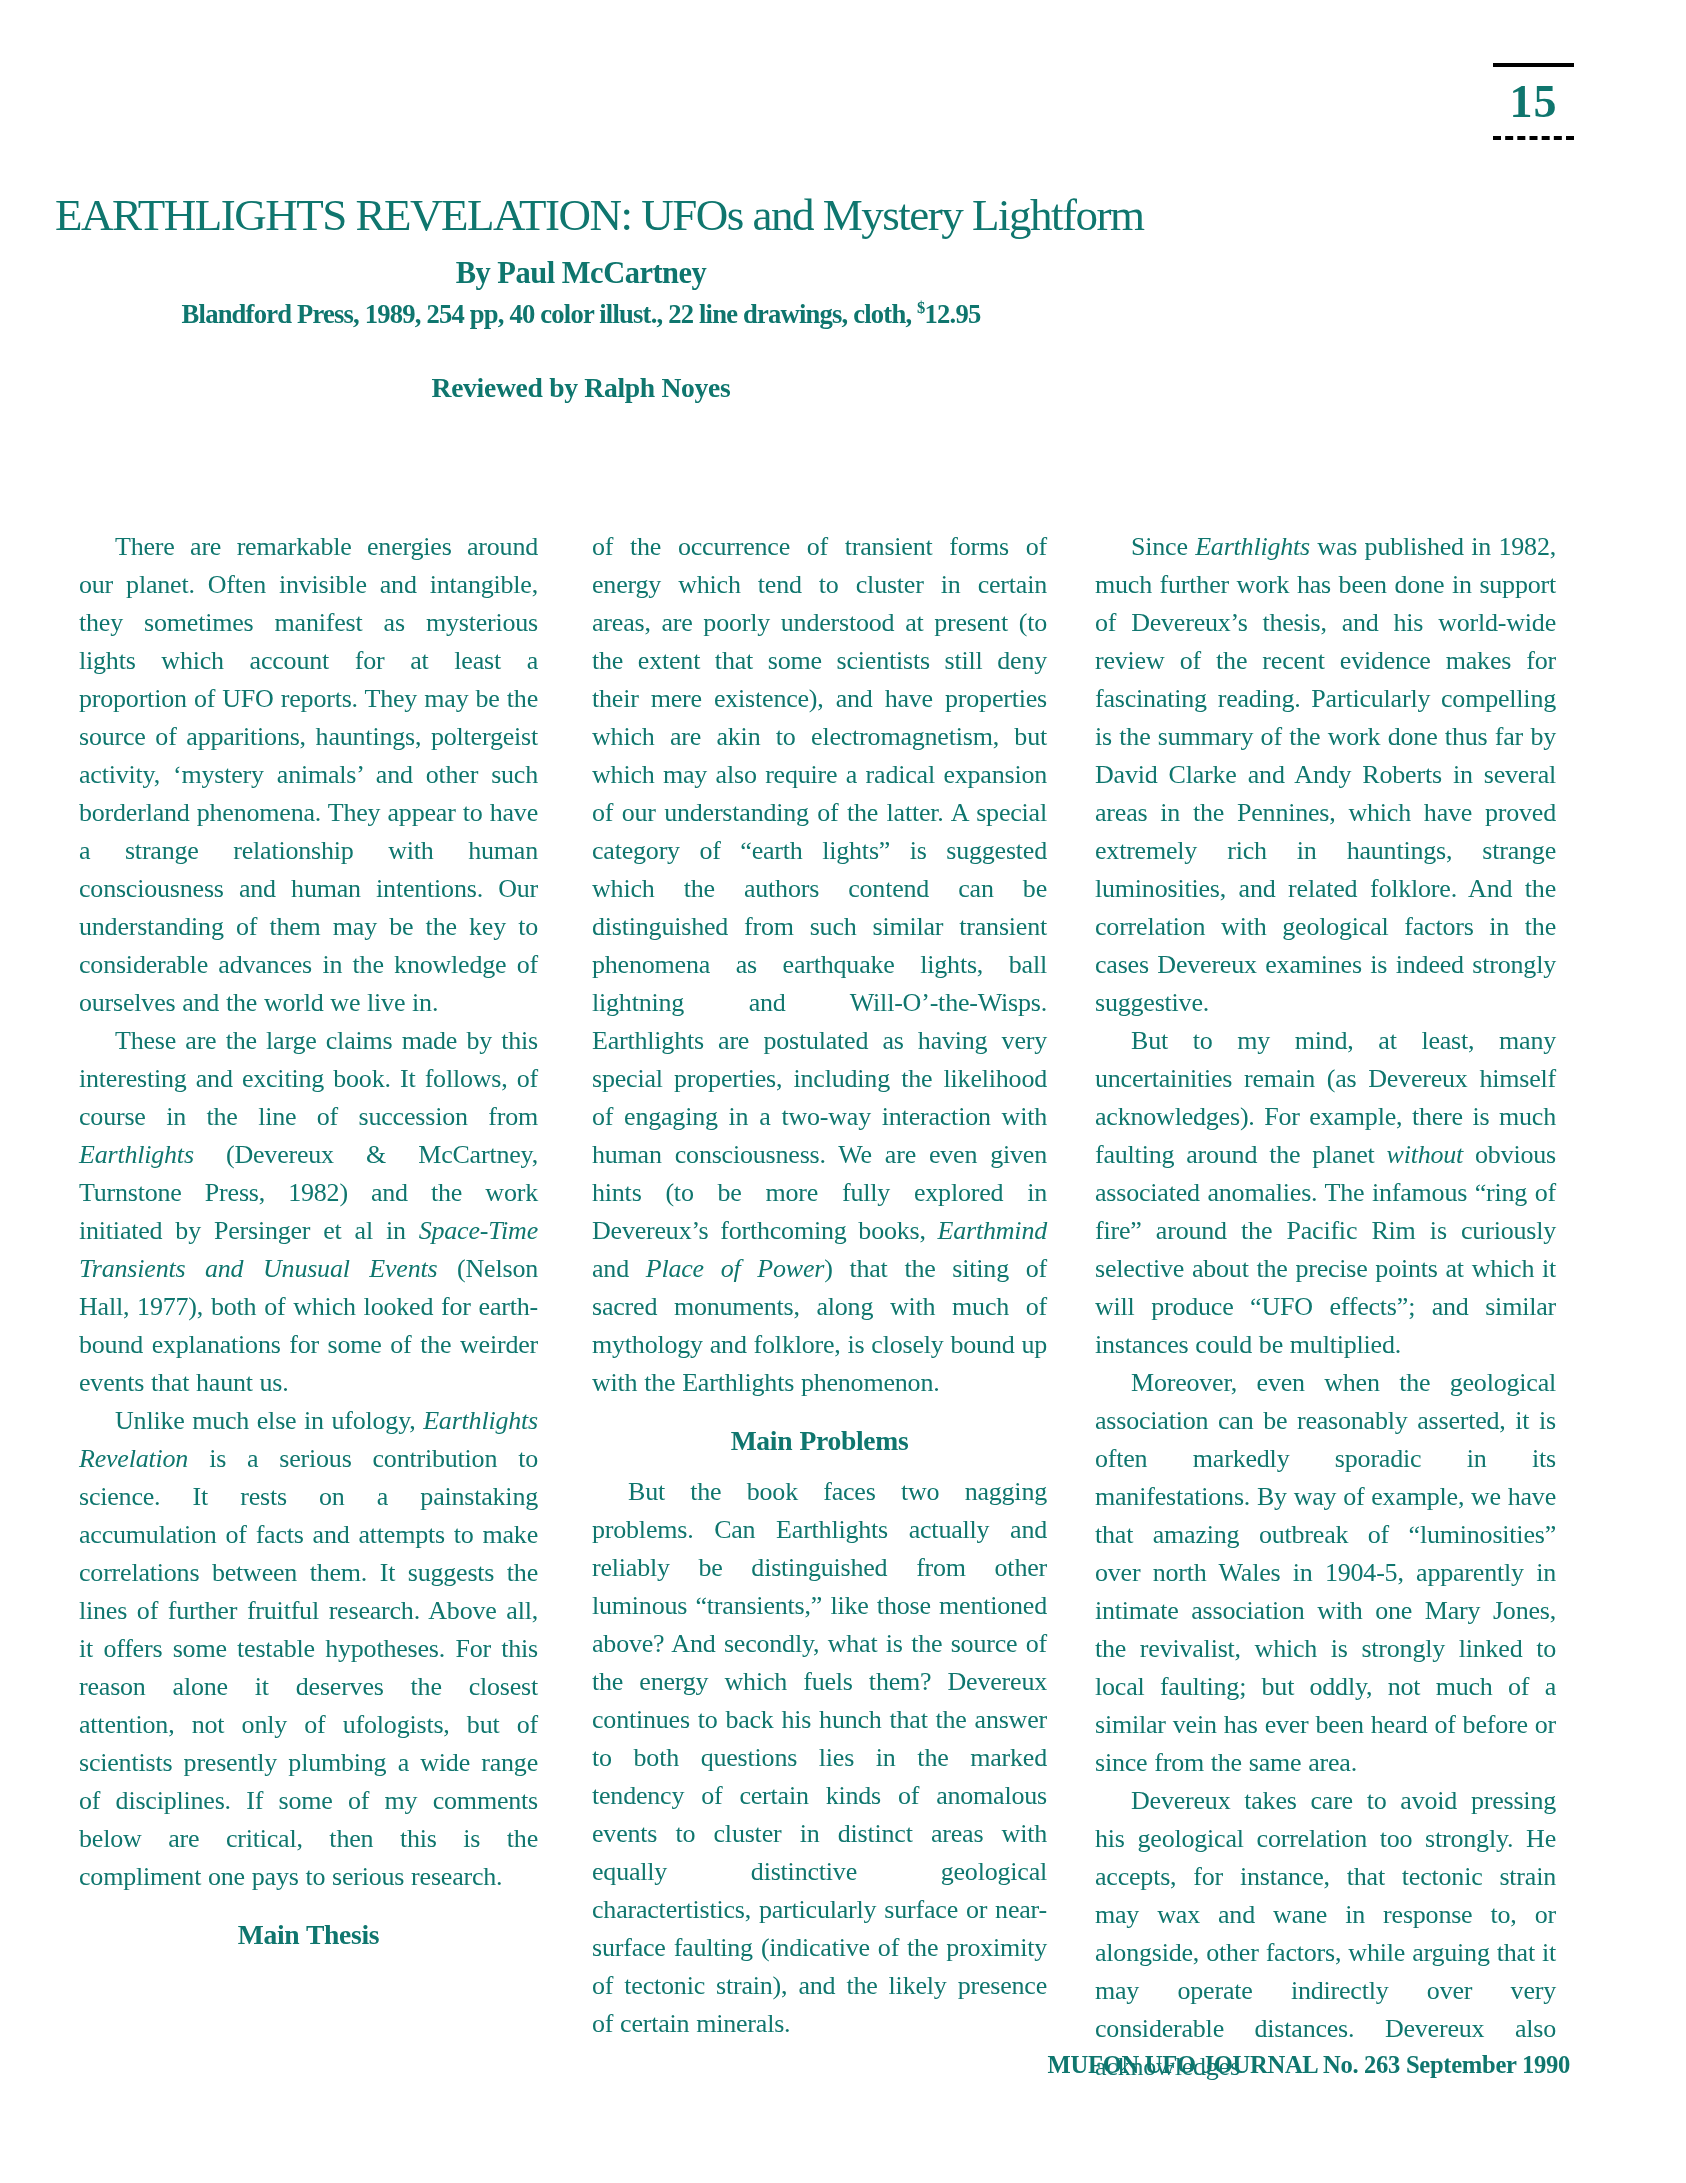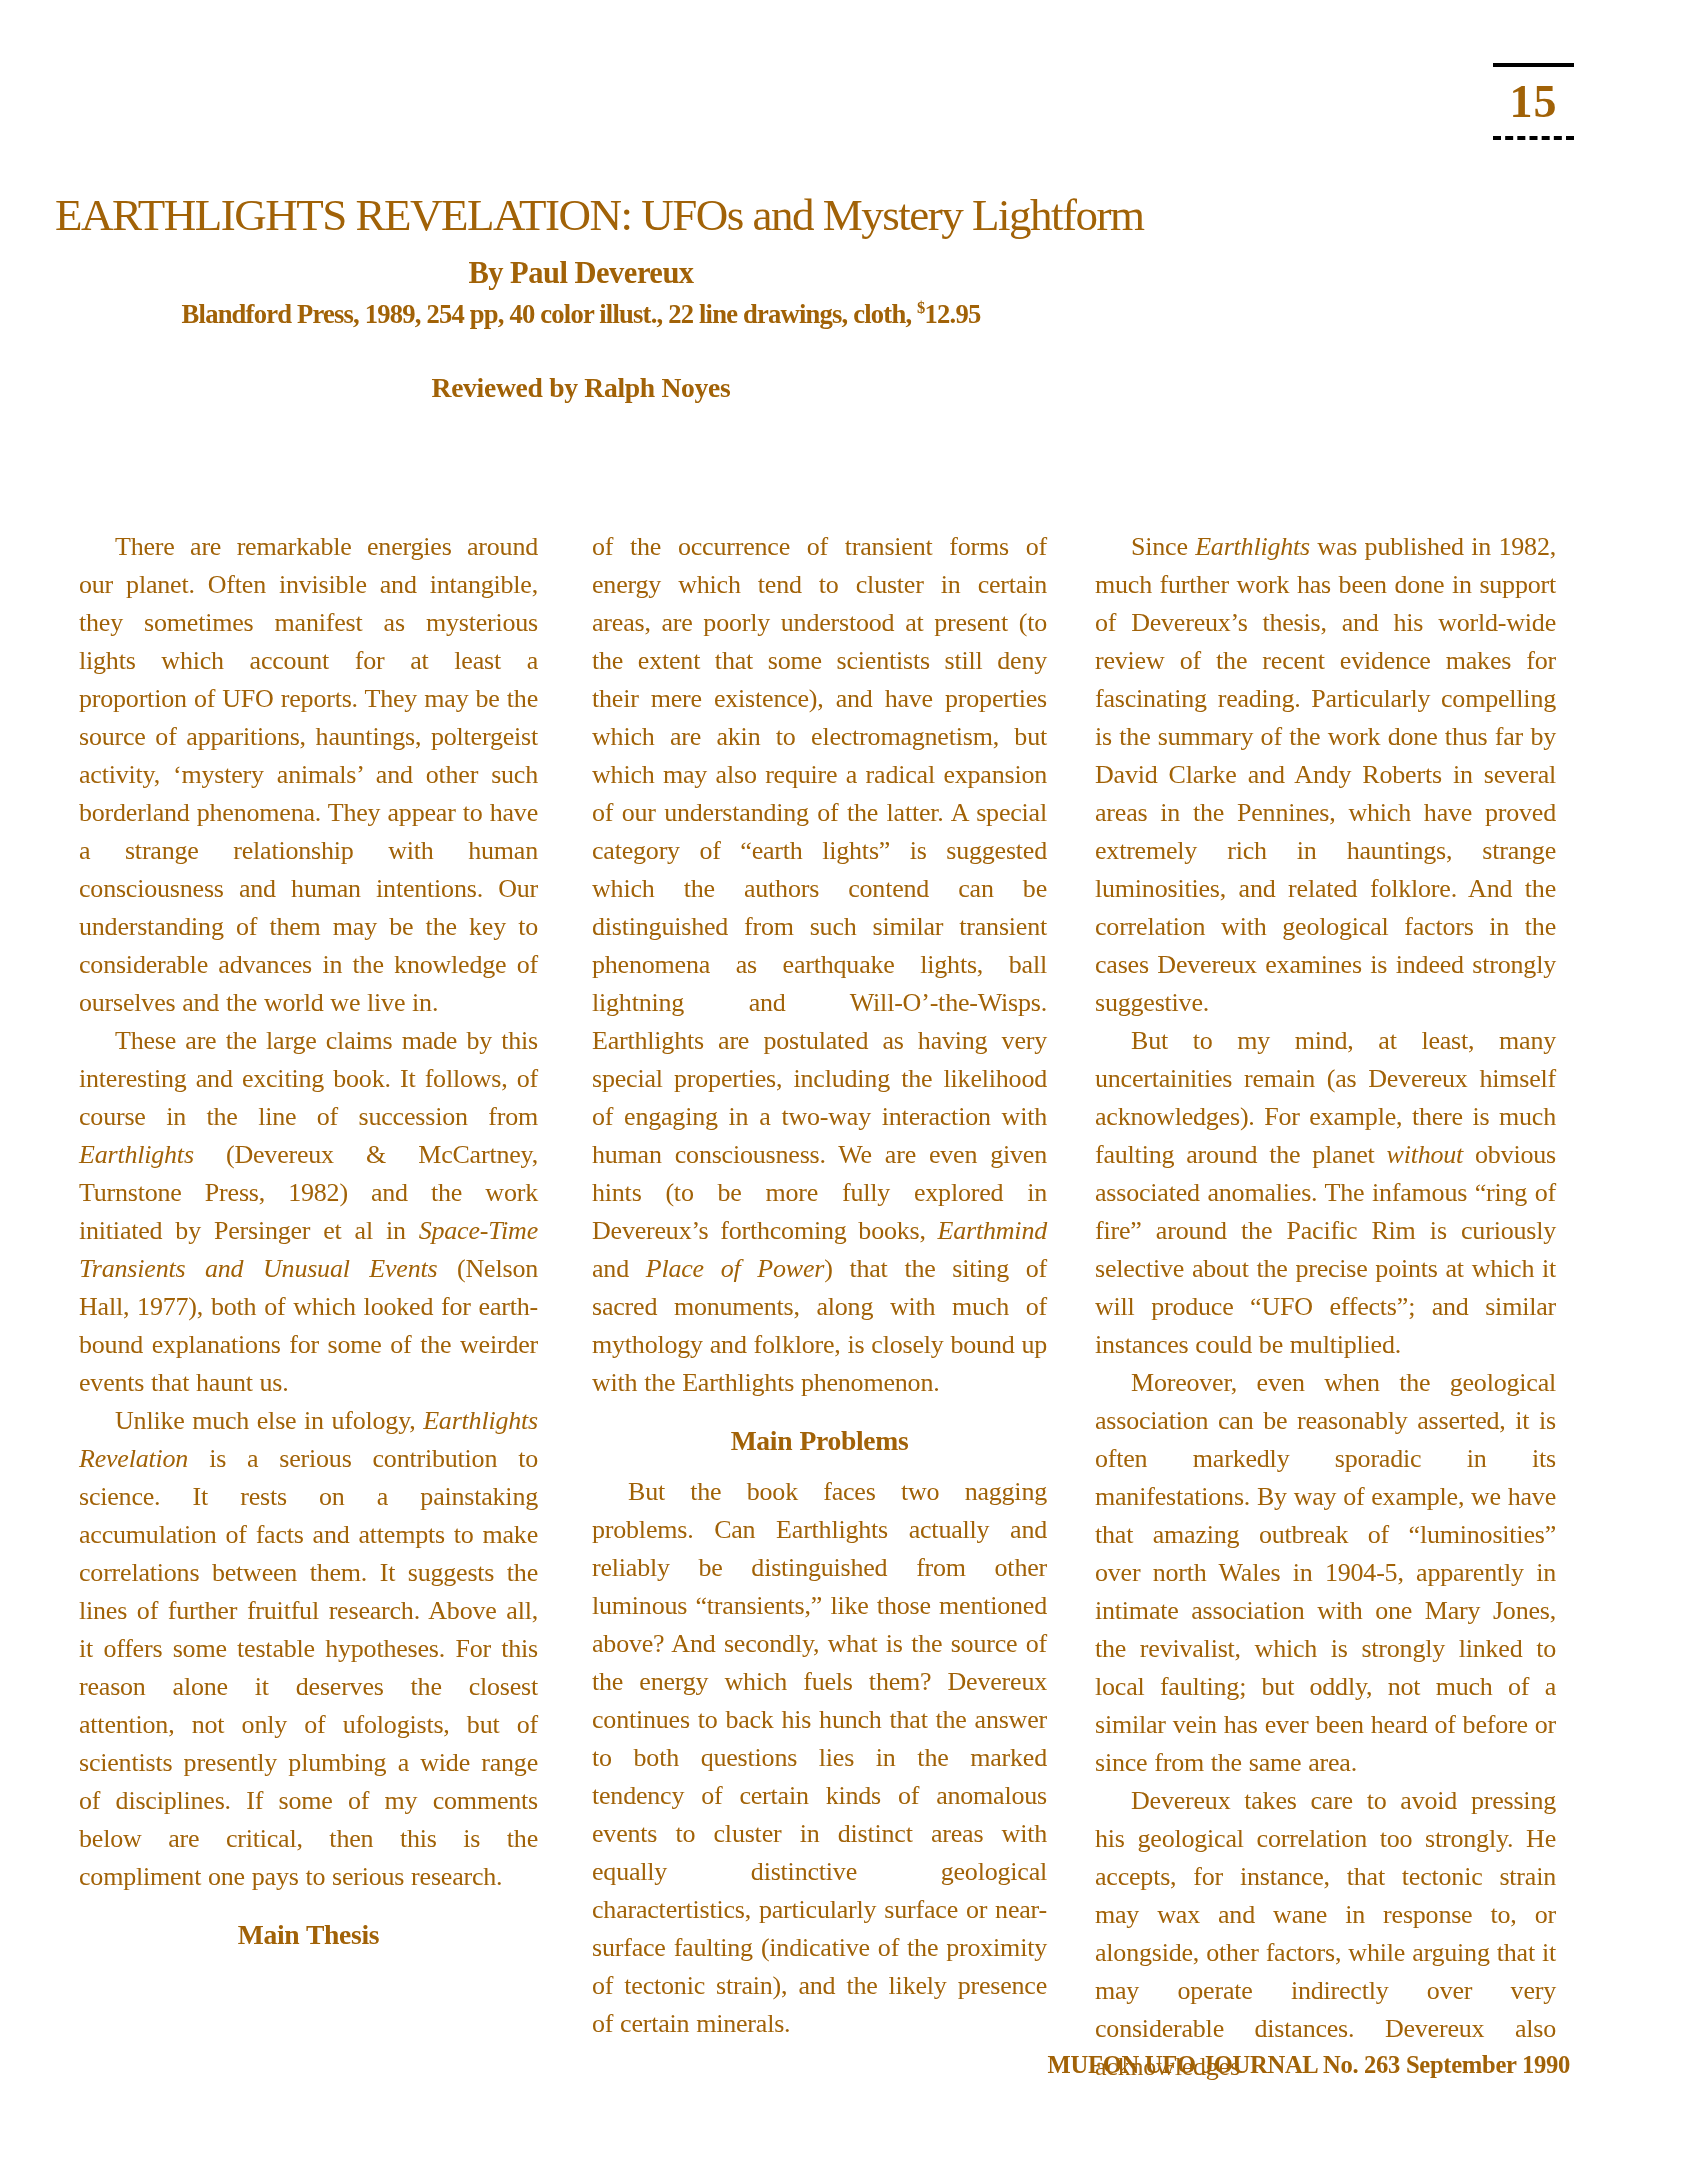--- a/index.html
+++ b/index.html
@@ -3,21 +3,21 @@
 <meta charset="utf-8">
 <style>
   * { box-sizing: border-box; }
   html, body { margin: 0; padding: 0; background: #e8e8e8; }
   .page {
     position: relative;
     width: 1686px;
     height: 2184px;
     margin: 0 auto;
     background: #ffffff;
-    color: #a16207;
+    color: #0f766e;
     font-family: "Liberation Serif", "DejaVu Serif", serif;
     overflow: hidden;
   }
 
   
   .pagenum {
     position: absolute;
     left: 1493px;
     top: 63px;
     width: 81px;
@@ -122,21 +122,21 @@
   <div class="pagenum">
     <div class="pagenum-rule-top"></div>
     <div class="pagenum-val">15</div>
     <div class="pagenum-rule-bottom"></div>
   </div>
 
   <header class="article-header">
     <h1 class="title">
       <span class="title-line">EARTHLIGHTS REVELATION: UFOs and Mystery Lightform</span>
     </h1>
-    <div class="byline">By Paul Devereux</div>
+    <div class="byline">By Paul McCartney</div>
     <div class="pub-line"><span>Blandford Press, 1989, 254 pp, 40 color illust., 22 line drawings, cloth, </span><sup class="cur">$</sup><span>12.95</span></div>
     <div class="reviewer">Reviewed by Ralph Noyes</div>
   </header>
 
   <main>
     <section class="col col-1">
         <p class="body-para"><span>There are remarkable energies around our planet. Often invisible and intangible, they sometimes manifest as mysterious lights which account for at least a proportion of UFO reports. They may be the source of apparitions, hauntings, poltergeist activity, ‘mystery animals’ and other such borderland phenomena. They appear to have a strange relationship with human consciousness and human intentions. Our understanding of them may be the key to considerable advances in the knowledge of ourselves and the world we live in.</span></p>
         <p class="body-para"><span>These are the large claims made by this interesting and exciting book. It follows, of course in the line of succession from </span><span class="it">Earthlights</span><span> (Devereux &amp; McCartney, Turnstone Press, 1982) and the work initiated by Persinger et al in </span><span class="it">Space-Time Transients and Unusual Events</span><span> (Nelson Hall, 1977), both of which looked for earth-bound explanations for some of the weirder events that haunt us.</span></p>
         <p class="body-para"><span>Unlike much else in ufology, </span><span class="it">Earthlights Revelation</span><span> is a serious contribution to science. It rests on a painstaking accumulation of facts and attempts to make correlations between them. It suggests the lines of further fruitful research. Above all, it offers some testable hypotheses. For this reason alone it deserves the closest attention, not only of ufologists, but of scientists presently plumbing a wide range of disciplines. If some of my comments below are critical, then this is the compliment one pays to serious research.</span></p>
         <h3 class="col-heading">Main Thesis</h3>

